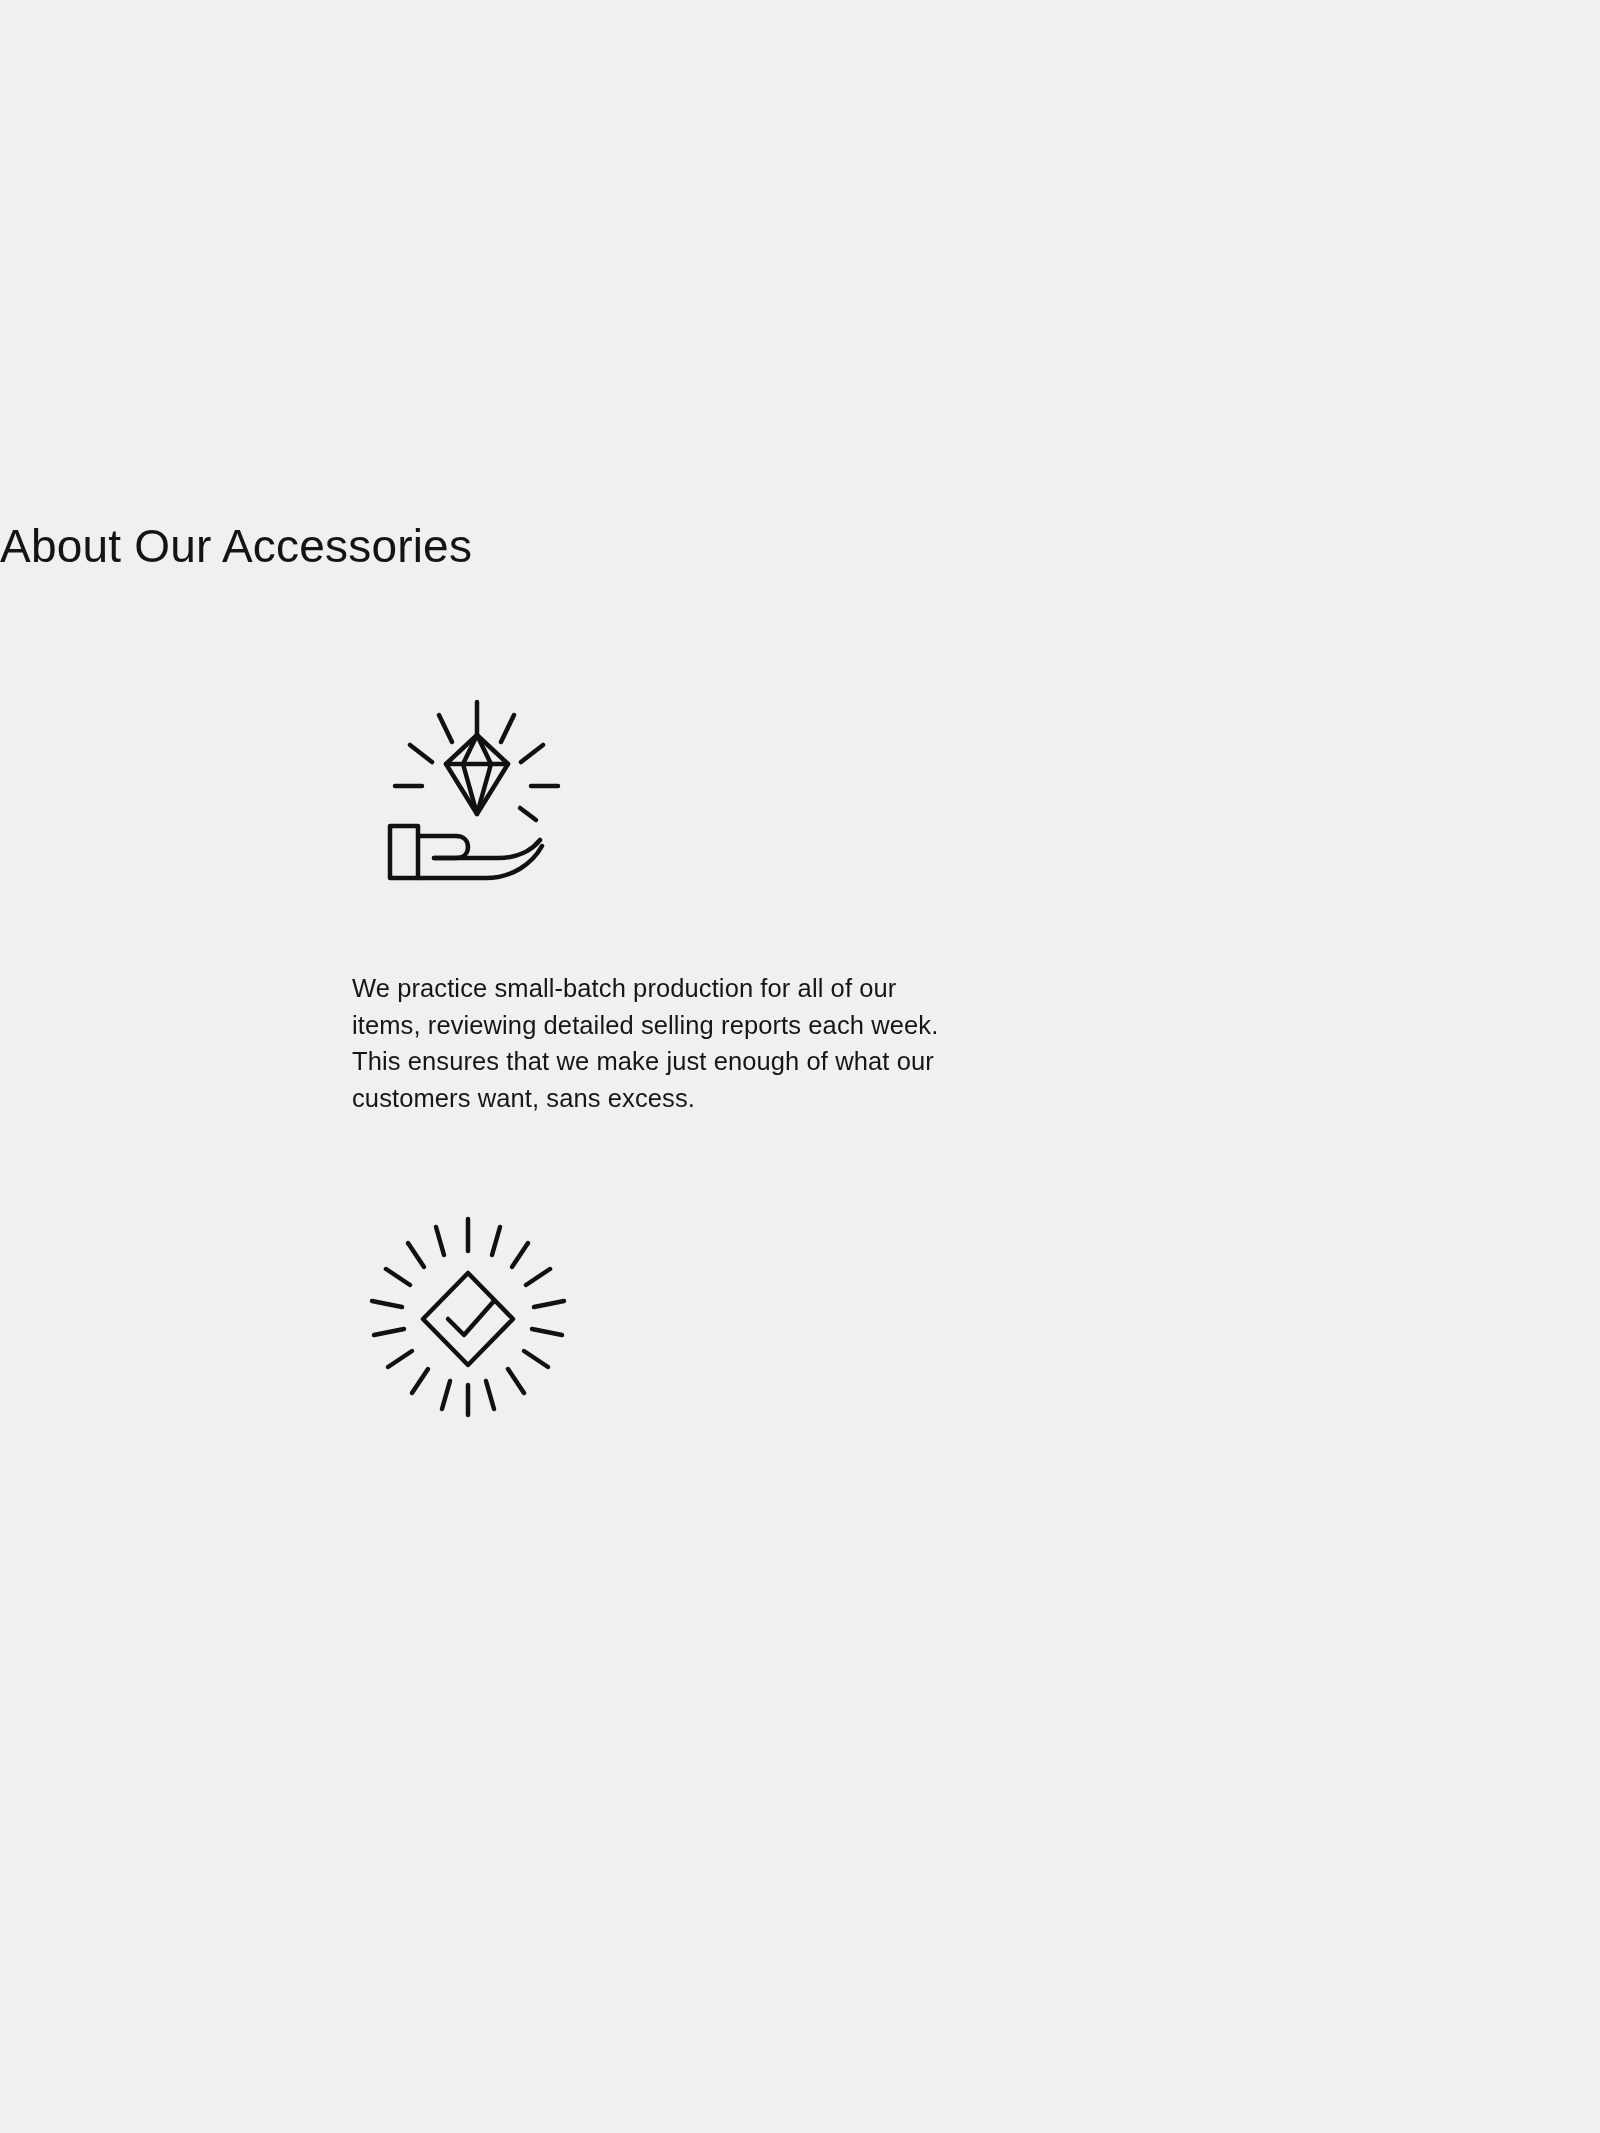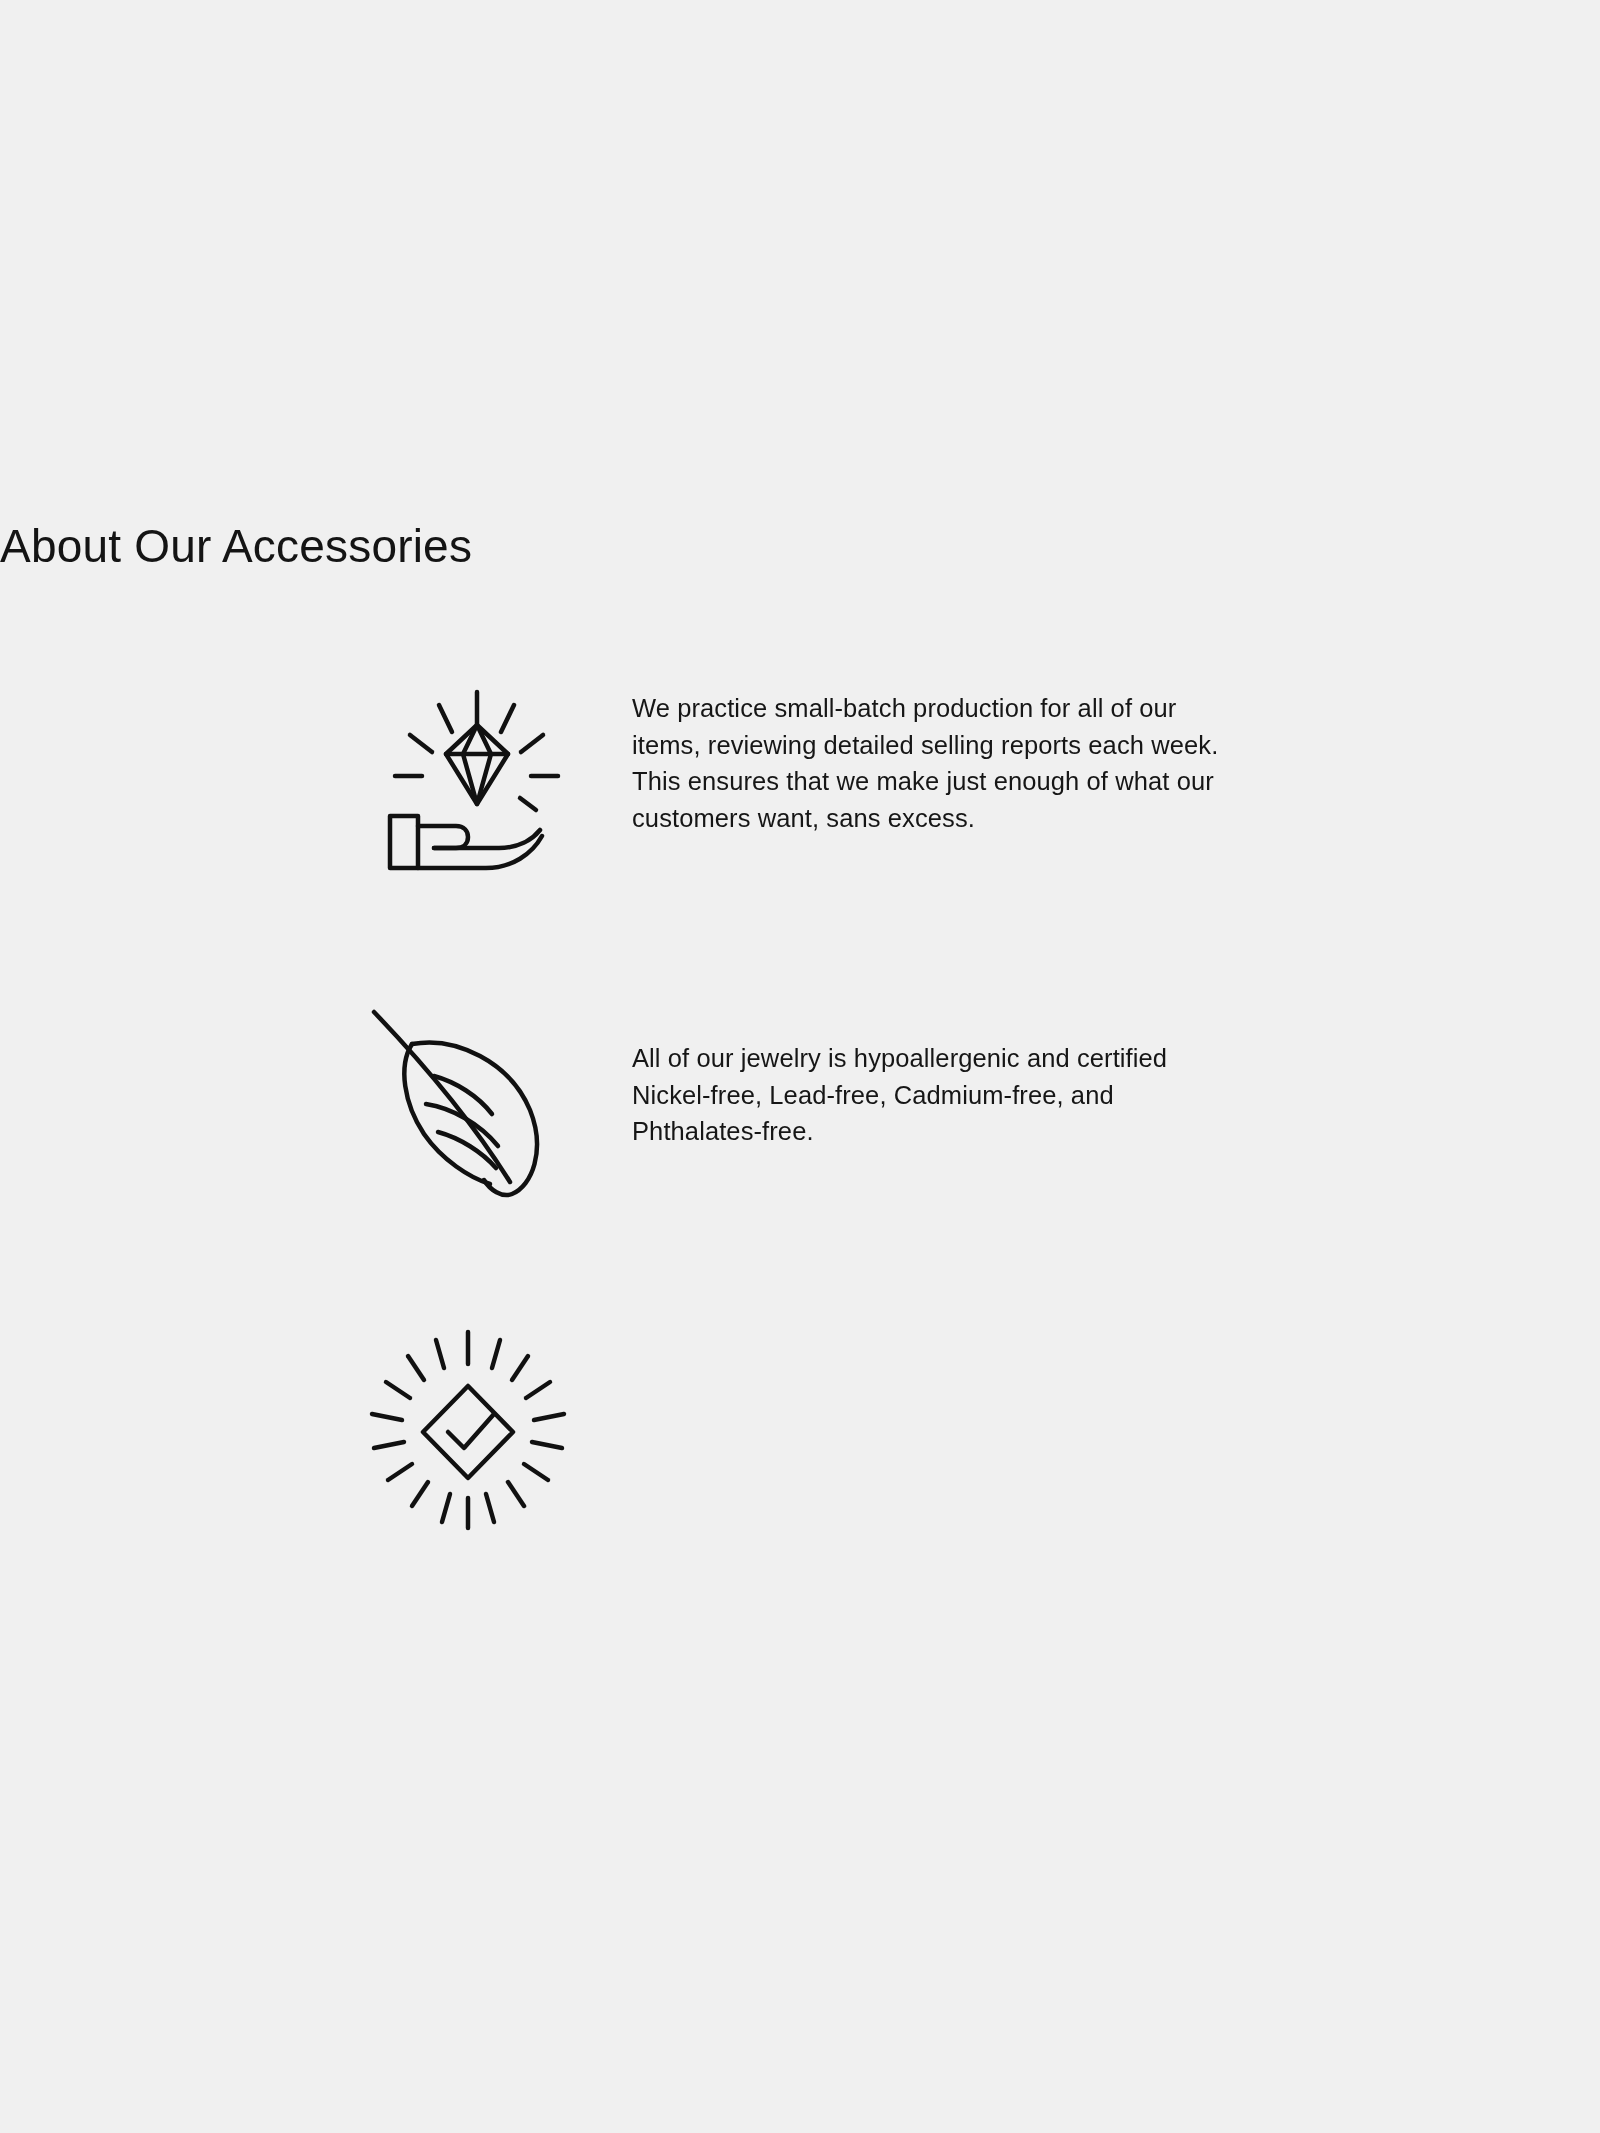--- a/index.html
+++ b/index.html
@@ -33,20 +33,21 @@
   .features {
     position: absolute;
     top: 660px;
     left: 340px;
     width: 920px;
   }
   .feature {
     display: flex;
     align-items: flex-start;
     margin-bottom: 60px;
+    flex-direction: column;
   }
   .feature-icon {
     flex: 0 0 280px;
     width: 280px;
     height: 260px;
     display: flex;
     align-items: center;
     justify-content: center;
   }
   .feature-icon svg {
@@ -97,36 +98,20 @@
 
           <path d="M30 136 L30 188 L58 188 L58 136 Z"></path>
           <path d="M58 146 L96 146 C104 146 108 151 108 157 C108 163 104 168 96 168 L74 168"></path>
           <path d="M74 168 L139 168 C158 168 172 160 180 150"></path>
           <path d="M58 188 L126 188 C152 188 172 174 182 156"></path>
         </svg>
       </div>
       <div class="feature-text">We practice small-batch production for all of our items, reviewing detailed selling reports each week. This ensures that we make just enough of what our customers want, sans excess.</div>
     </div>
 
-    <div class="feature row-2">
-      <div class="feature-icon">
-        <svg width="240" height="220" viewBox="0 0 240 220" fill="none" stroke="#111111" stroke-width="4.5" stroke-linecap="round" stroke-linejoin="round">
-
-          <path d="M14 12 C60 60 110 118 150 182"></path>
-
-          <path d="M52 44 C96 36 150 62 170 110 C186 150 172 186 152 194 C142 198 130 190 124 180"></path>
-          <path d="M52 44 C38 66 44 104 64 134 C82 160 110 178 130 184"></path>
-
-          <path d="M74 76 C96 82 118 96 132 114"></path>
-          <path d="M66 104 C92 108 120 124 138 146"></path>
-          <path d="M78 132 C100 138 122 152 136 168"></path>
-        </svg>
-      </div>
-      <div class="feature-text">All of our jewelry is hypoallergenic and certified Nickel-free, Lead-free, Cadmium-free, and Phthalates-free.</div>
-    </div>
 
     <div class="feature row-3">
       <div class="feature-icon">
         <svg width="240" height="220" viewBox="0 0 240 220" fill="none" stroke="#111111" stroke-width="4.5" stroke-linecap="round" stroke-linejoin="round">
 
           <path d="M63 112 L108 66 L153 112 L108 158 Z"></path>
           <path d="M88 112 L104 128 L134 94"></path>
 
           <line x1="108" y1="12" x2="108" y2="44"></line>
           <line x1="76" y1="20" x2="84" y2="48"></line>

